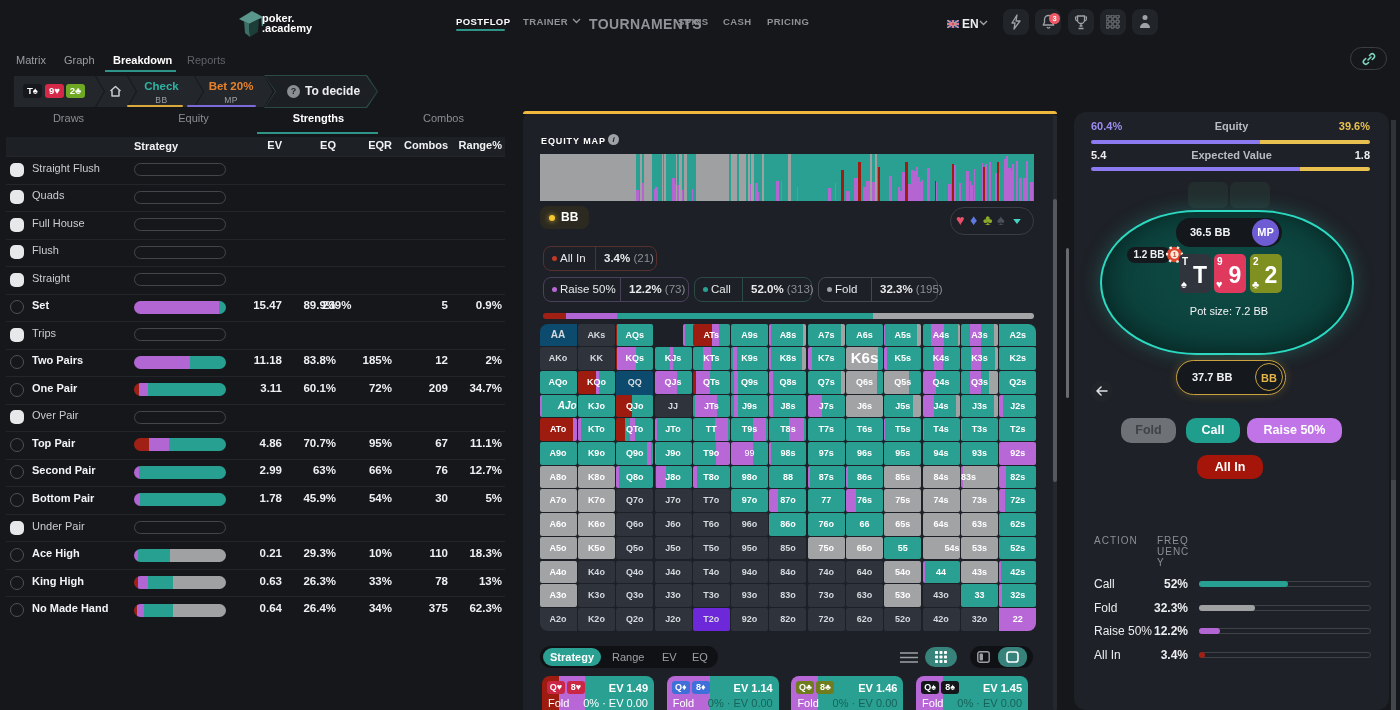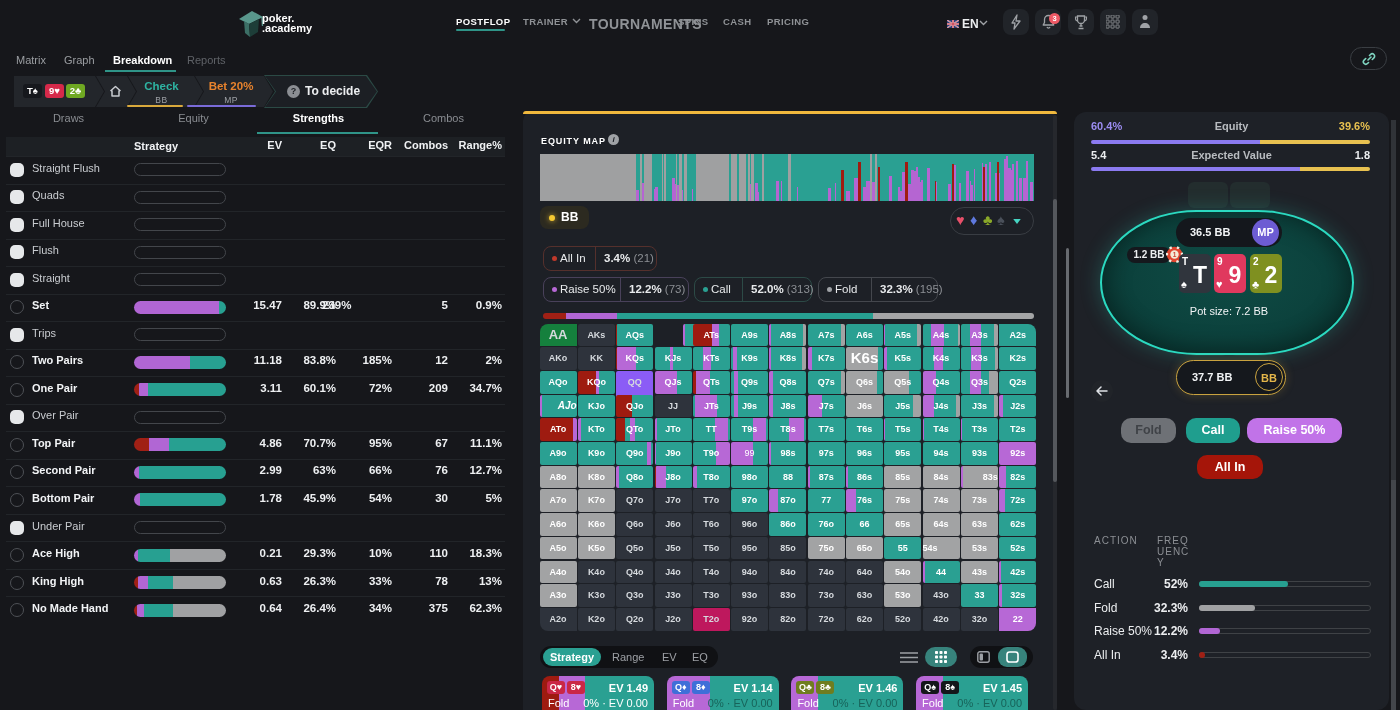--- a/index.html
+++ b/index.html
@@ -420,21 +420,21 @@
     <div style="position:absolute;left:703px;top:287px;width:5px;height:5px;background:#2aa092;border-radius:50%"></div>
     <div style="position:absolute;left:711px;top:283px;font-size:11.5px;color:#e8eaec">Call</div>
     <div style="position:absolute;left:742px;top:277px;width:1px;height:25px;background:#2c4a46"></div>
     <div style="position:absolute;left:751px;top:283px;font-size:11.5px;color:#e8eaec"><b>52.0%</b> <span style="color:#8c8f94">(313)</span></div>
     <div style="position:absolute;left:818px;top:277px;width:120px;height:25px;border:1px solid #44474d;border-radius:8px"></div>
     <div style="position:absolute;left:827px;top:287px;width:5px;height:5px;background:#9fa2a6;border-radius:50%"></div>
     <div style="position:absolute;left:835px;top:283px;font-size:11.5px;color:#e8eaec">Fold</div>
     <div style="position:absolute;left:871px;top:277px;width:1px;height:25px;background:#44474d"></div>
     <div style="position:absolute;left:880px;top:283px;font-size:11.5px;color:#e8eaec"><b>32.3%</b> <span style="color:#8c8f94">(195)</span></div>
     <div style="position:absolute;left:543px;top:313px;width:491px;height:6px;border-radius:3px;background:linear-gradient(90deg,#a02015 0% 4.7%,#b166d4 4.7% 15%,#27a091 15% 67.2%,#a4a5a6 67.2% 100%)"></div>
-    <div style="position:absolute;left:539.6px;top:323.5px;width:37.0px;height:22.7px;background:#15803d;border-radius:8px 0 0 0;color:#d6dade;font-size:13px;font-weight:bold;text-align:center;line-height:22.7px;border-radius:2px;border-radius:8px 0 0 0;">AA</div>
+    <div style="position:absolute;left:539.6px;top:323.5px;width:37.0px;height:22.7px;background:#0c4a6e;border-radius:8px 0 0 0;color:#d6dade;font-size:10px;font-weight:bold;text-align:center;line-height:22.7px;border-radius:2px;border-radius:8px 0 0 0;">AA</div>
     <div style="position:absolute;left:577.9px;top:323.5px;width:37.0px;height:22.7px;background:#2e333c;color:#d6dade;font-size:9px;font-weight:bold;text-align:center;line-height:22.7px;border-radius:2px;">AKs</div>
     <div style="position:absolute;left:616.2px;top:323.5px;width:37.0px;height:22.7px;background:linear-gradient(90deg,#9e1b10 0% 4%,#2aa092 4% 100%);color:#fff;font-size:9px;font-weight:bold;text-align:center;line-height:22.7px;border-radius:2px;">AQs</div>
     <div style="position:absolute;left:654.5px;top:323.5px;width:37.0px;height:22.7px;background:linear-gradient(90deg,#b768d6 0% 6%,#2aa092 6% 100%);color:#fff;font-size:9px;font-weight:normal;text-align:center;line-height:22.7px;border-radius:2px;margin-left:28px;">AJs</div>
     <div style="position:absolute;left:692.8px;top:323.5px;width:37.0px;height:22.7px;background:linear-gradient(90deg,#9e1b10 0% 52%,#b768d6 52% 70%,#2aa092 70% 100%);color:#fff;font-size:9px;font-weight:bold;text-align:center;line-height:22.7px;border-radius:2px;">ATs</div>
     <div style="position:absolute;left:731.1px;top:323.5px;width:37.0px;height:22.7px;background:linear-gradient(90deg,#2aa092 0% 100%);color:#fff;font-size:9px;font-weight:bold;text-align:center;line-height:22.7px;border-radius:2px;">A9s</div>
     <div style="position:absolute;left:769.4px;top:323.5px;width:37.0px;height:22.7px;background:linear-gradient(90deg,#b768d6 0% 6%,#2aa092 6% 92%,#a2a3a4 92% 100%);color:#fff;font-size:9px;font-weight:bold;text-align:center;line-height:22.7px;border-radius:2px;">A8s</div>
     <div style="position:absolute;left:807.7px;top:323.5px;width:37.0px;height:22.7px;background:linear-gradient(90deg,#2aa092 0% 90%,#a2a3a4 90% 100%);color:#fff;font-size:9px;font-weight:bold;text-align:center;line-height:22.7px;border-radius:2px;">A7s</div>
     <div style="position:absolute;left:846.0px;top:323.5px;width:37.0px;height:22.7px;background:linear-gradient(90deg,#2aa092 0% 100%);color:#fff;font-size:9px;font-weight:bold;text-align:center;line-height:22.7px;border-radius:2px;">A6s</div>
     <div style="position:absolute;left:884.3px;top:323.5px;width:37.0px;height:22.7px;background:linear-gradient(90deg,#b768d6 0% 4%,#2aa092 4% 90%,#a2a3a4 90% 100%);color:#fff;font-size:9px;font-weight:bold;text-align:center;line-height:22.7px;border-radius:2px;">A5s</div>
     <div style="position:absolute;left:922.6px;top:323.5px;width:37.0px;height:22.7px;background:linear-gradient(90deg,#2aa092 0% 22%,#b768d6 22% 58%,#2aa092 58% 94%,#a2a3a4 94% 100%);color:#fff;font-size:9px;font-weight:bold;text-align:center;line-height:22.7px;border-radius:2px;">A4s</div>
@@ -448,21 +448,21 @@
     <div style="position:absolute;left:731.1px;top:347.2px;width:37.0px;height:22.7px;background:linear-gradient(90deg,#2aa092 0% 6%,#b768d6 6% 16%,#2aa092 16% 100%);color:#fff;font-size:9px;font-weight:bold;text-align:center;line-height:22.7px;border-radius:2px;">K9s</div>
     <div style="position:absolute;left:769.4px;top:347.2px;width:37.0px;height:22.7px;background:linear-gradient(90deg,#b768d6 0% 5%,#2aa092 5% 88%,#a2a3a4 88% 100%);color:#fff;font-size:9px;font-weight:bold;text-align:center;line-height:22.7px;border-radius:2px;">K8s</div>
     <div style="position:absolute;left:807.7px;top:347.2px;width:37.0px;height:22.7px;background:linear-gradient(90deg,#b768d6 0% 10%,#2aa092 10% 100%);color:#fff;font-size:9px;font-weight:bold;text-align:center;line-height:22.7px;border-radius:2px;">K7s</div>
     <div style="position:absolute;left:846.0px;top:347.2px;width:37.0px;height:22.7px;background:linear-gradient(90deg,#a2a3a4 0% 87%,#2aa092 87% 100%);color:#fff;font-size:15px;font-weight:bold;text-align:center;line-height:22.7px;border-radius:2px;">K6s</div>
     <div style="position:absolute;left:884.3px;top:347.2px;width:37.0px;height:22.7px;background:linear-gradient(90deg,#b768d6 0% 8%,#2aa092 8% 100%);color:#fff;font-size:9px;font-weight:bold;text-align:center;line-height:22.7px;border-radius:2px;">K5s</div>
     <div style="position:absolute;left:922.6px;top:347.2px;width:37.0px;height:22.7px;background:linear-gradient(90deg,#2aa092 0% 30%,#b768d6 30% 55%,#2aa092 55% 100%);color:#fff;font-size:9px;font-weight:bold;text-align:center;line-height:22.7px;border-radius:2px;">K4s</div>
     <div style="position:absolute;left:960.9px;top:347.2px;width:37.0px;height:22.7px;background:linear-gradient(90deg,#2aa092 0% 28%,#b768d6 28% 55%,#2aa092 55% 92%,#a2a3a4 92% 100%);color:#fff;font-size:9px;font-weight:bold;text-align:center;line-height:22.7px;border-radius:2px;">K3s</div>
     <div style="position:absolute;left:999.2px;top:347.2px;width:37.0px;height:22.7px;background:linear-gradient(90deg,#2aa092 0% 100%);color:#fff;font-size:9px;font-weight:bold;text-align:center;line-height:22.7px;border-radius:2px;">K2s</div>
     <div style="position:absolute;left:539.6px;top:370.9px;width:37.0px;height:22.7px;background:linear-gradient(90deg,#2aa092 0% 100%);color:#fff;font-size:9px;font-weight:bold;text-align:center;line-height:22.7px;border-radius:2px;">AQo</div>
     <div style="position:absolute;left:577.9px;top:370.9px;width:37.0px;height:22.7px;background:linear-gradient(90deg,#9e1b10 0% 48%,#b768d6 48% 57%,#2aa092 57% 100%);color:#fff;font-size:9px;font-weight:bold;text-align:center;line-height:22.7px;border-radius:2px;">KQo</div>
-    <div style="position:absolute;left:616.2px;top:370.9px;width:37.0px;height:38px;background:#8b5cf6;color:#d6dade;font-size:9px;font-weight:bold;text-align:center;line-height:22.7px;border-radius:2px;">QQ</div>
+    <div style="position:absolute;left:616.2px;top:370.9px;width:37.0px;height:38px;background:#0c4a6e;color:#d6dade;font-size:9px;font-weight:bold;text-align:center;line-height:22.7px;border-radius:2px;">QQ</div>
     <div style="position:absolute;left:654.5px;top:370.9px;width:37.0px;height:22.7px;background:linear-gradient(90deg,#b768d6 0% 60%,#2aa092 60% 100%);color:#fff;font-size:9px;font-weight:bold;text-align:center;line-height:22.7px;border-radius:2px;">QJs</div>
     <div style="position:absolute;left:692.8px;top:370.9px;width:37.0px;height:22.7px;background:linear-gradient(90deg,#9e1b10 0% 7%,#b768d6 7% 45%,#2aa092 45% 100%);color:#fff;font-size:9px;font-weight:bold;text-align:center;line-height:22.7px;border-radius:2px;">QTs</div>
     <div style="position:absolute;left:731.1px;top:370.9px;width:37.0px;height:22.7px;background:linear-gradient(90deg,#2aa092 0% 8%,#b768d6 8% 18%,#2aa092 18% 100%);color:#fff;font-size:9px;font-weight:bold;text-align:center;line-height:22.7px;border-radius:2px;">Q9s</div>
     <div style="position:absolute;left:769.4px;top:370.9px;width:37.0px;height:22.7px;background:linear-gradient(90deg,#b768d6 0% 12%,#2aa092 12% 100%);color:#fff;font-size:9px;font-weight:bold;text-align:center;line-height:22.7px;border-radius:2px;">Q8s</div>
     <div style="position:absolute;left:807.7px;top:370.9px;width:37.0px;height:22.7px;background:linear-gradient(90deg,#2aa092 0% 90%,#a2a3a4 90% 100%);color:#fff;font-size:9px;font-weight:bold;text-align:center;line-height:22.7px;border-radius:2px;">Q7s</div>
     <div style="position:absolute;left:846.0px;top:370.9px;width:37.0px;height:22.7px;background:linear-gradient(90deg,#a2a3a4 0% 85%,#2aa092 85% 100%);color:#fff;font-size:9px;font-weight:bold;text-align:center;line-height:22.7px;border-radius:2px;">Q6s</div>
     <div style="position:absolute;left:884.3px;top:370.9px;width:37.0px;height:22.7px;background:linear-gradient(90deg,#a2a3a4 0% 68%,#2aa092 68% 100%);color:#fff;font-size:9px;font-weight:bold;text-align:center;line-height:22.7px;border-radius:2px;">Q5s</div>
     <div style="position:absolute;left:922.6px;top:370.9px;width:37.0px;height:22.7px;background:linear-gradient(90deg,#b768d6 0% 35%,#2aa092 35% 100%);color:#fff;font-size:9px;font-weight:bold;text-align:center;line-height:22.7px;border-radius:2px;">Q4s</div>
     <div style="position:absolute;left:960.9px;top:370.9px;width:37.0px;height:22.7px;background:linear-gradient(90deg,#2aa092 0% 25%,#b768d6 25% 55%,#2aa092 55% 75%,#a2a3a4 75% 100%);color:#fff;font-size:9px;font-weight:bold;text-align:center;line-height:22.7px;border-radius:2px;">Q3s</div>
     <div style="position:absolute;left:999.2px;top:370.9px;width:37.0px;height:22.7px;background:linear-gradient(90deg,#2aa092 0% 100%);color:#fff;font-size:9px;font-weight:bold;text-align:center;line-height:22.7px;border-radius:2px;">Q2s</div>
@@ -509,21 +509,21 @@
     <div style="position:absolute;left:577.9px;top:465.7px;width:37.0px;height:22.7px;background:linear-gradient(90deg,#a2a3a4 0% 100%);color:#fff;font-size:9px;font-weight:bold;text-align:center;line-height:22.7px;border-radius:2px;">K8o</div>
     <div style="position:absolute;left:616.2px;top:465.7px;width:37.0px;height:22.7px;background:linear-gradient(90deg,#b768d6 0% 7%,#2aa092 7% 100%);color:#fff;font-size:9px;font-weight:bold;text-align:center;line-height:22.7px;border-radius:2px;">Q8o</div>
     <div style="position:absolute;left:654.5px;top:465.7px;width:37.0px;height:22.7px;background:linear-gradient(90deg,#9e1b10 0% 3%,#b768d6 3% 30%,#2aa092 30% 100%);color:#fff;font-size:9px;font-weight:bold;text-align:center;line-height:22.7px;border-radius:2px;">J8o</div>
     <div style="position:absolute;left:692.8px;top:465.7px;width:37.0px;height:22.7px;background:linear-gradient(90deg,#b768d6 0% 12%,#2aa092 12% 100%);color:#fff;font-size:9px;font-weight:bold;text-align:center;line-height:22.7px;border-radius:2px;">T8o</div>
     <div style="position:absolute;left:731.1px;top:465.7px;width:37.0px;height:22.7px;background:linear-gradient(90deg,#2aa092 0% 100%);color:#fff;font-size:9px;font-weight:bold;text-align:center;line-height:22.7px;border-radius:2px;">98o</div>
     <div style="position:absolute;left:769.4px;top:465.7px;width:37.0px;height:22.7px;background:linear-gradient(90deg,#2aa092 0% 100%);color:#fff;font-size:9px;font-weight:bold;text-align:center;line-height:22.7px;border-radius:2px;">88</div>
     <div style="position:absolute;left:807.7px;top:465.7px;width:37.0px;height:22.7px;background:linear-gradient(90deg,#b768d6 0% 6%,#2aa092 6% 100%);color:#fff;font-size:9px;font-weight:bold;text-align:center;line-height:22.7px;border-radius:2px;">87s</div>
     <div style="position:absolute;left:846.0px;top:465.7px;width:37.0px;height:22.7px;background:linear-gradient(90deg,#b768d6 0% 6%,#2aa092 6% 100%);color:#fff;font-size:9px;font-weight:bold;text-align:center;line-height:22.7px;border-radius:2px;">86s</div>
     <div style="position:absolute;left:884.3px;top:465.7px;width:37.0px;height:22.7px;background:linear-gradient(90deg,#a2a3a4 0% 100%);color:#fff;font-size:9px;font-weight:bold;text-align:center;line-height:22.7px;border-radius:2px;">85s</div>
     <div style="position:absolute;left:922.6px;top:465.7px;width:37.0px;height:22.7px;background:linear-gradient(90deg,#a2a3a4 0% 100%);color:#fff;font-size:9px;font-weight:bold;text-align:center;line-height:22.7px;border-radius:2px;">84s</div>
-    <div style="position:absolute;left:960.9px;top:465.7px;width:37.0px;height:22.7px;background:linear-gradient(90deg,#b768d6 0% 6%,#a2a3a4 6% 100%);color:#fff;font-size:9px;font-weight:bold;text-align:right;line-height:22.7px;border-radius:2px;">83s</div>
+    <div style="position:absolute;left:960.9px;top:465.7px;width:37.0px;height:22.7px;background:linear-gradient(90deg,#b768d6 0% 6%,#a2a3a4 6% 100%);color:#fff;font-size:9px;font-weight:bold;text-align:left;line-height:22.7px;border-radius:2px;">83s</div>
     <div style="position:absolute;left:999.2px;top:465.7px;width:37.0px;height:22.7px;background:linear-gradient(90deg,#b768d6 0% 20%,#2aa092 20% 100%);color:#fff;font-size:9px;font-weight:bold;text-align:center;line-height:22.7px;border-radius:2px;">82s</div>
     <div style="position:absolute;left:539.6px;top:489.4px;width:37.0px;height:22.7px;background:linear-gradient(90deg,#a2a3a4 0% 100%);color:#fff;font-size:9px;font-weight:bold;text-align:center;line-height:22.7px;border-radius:2px;">A7o</div>
     <div style="position:absolute;left:577.9px;top:489.4px;width:37.0px;height:22.7px;background:linear-gradient(90deg,#a2a3a4 0% 100%);color:#fff;font-size:9px;font-weight:bold;text-align:center;line-height:22.7px;border-radius:2px;">K7o</div>
     <div style="position:absolute;left:616.2px;top:489.4px;width:37.0px;height:22.7px;background:#2e333c;color:#d6dade;font-size:9px;font-weight:bold;text-align:center;line-height:22.7px;border-radius:2px;">Q7o</div>
     <div style="position:absolute;left:654.5px;top:489.4px;width:37.0px;height:22.7px;background:#2e333c;color:#d6dade;font-size:9px;font-weight:bold;text-align:center;line-height:22.7px;border-radius:2px;">J7o</div>
     <div style="position:absolute;left:692.8px;top:489.4px;width:37.0px;height:22.7px;background:#2e333c;color:#d6dade;font-size:9px;font-weight:bold;text-align:center;line-height:22.7px;border-radius:2px;">T7o</div>
     <div style="position:absolute;left:731.1px;top:489.4px;width:37.0px;height:22.7px;background:linear-gradient(90deg,#2aa092 0% 100%);color:#fff;font-size:9px;font-weight:bold;text-align:center;line-height:22.7px;border-radius:2px;">97o</div>
     <div style="position:absolute;left:769.4px;top:489.4px;width:37.0px;height:22.7px;background:linear-gradient(90deg,#b768d6 0% 25%,#2aa092 25% 100%);color:#fff;font-size:9px;font-weight:bold;text-align:center;line-height:22.7px;border-radius:2px;">87o</div>
     <div style="position:absolute;left:807.7px;top:489.4px;width:37.0px;height:22.7px;background:linear-gradient(90deg,#2aa092 0% 100%);color:#fff;font-size:9px;font-weight:bold;text-align:center;line-height:22.7px;border-radius:2px;">77</div>
     <div style="position:absolute;left:846.0px;top:489.4px;width:37.0px;height:22.7px;background:linear-gradient(90deg,#b768d6 0% 28%,#2aa092 28% 100%);color:#fff;font-size:9px;font-weight:bold;text-align:center;line-height:22.7px;border-radius:2px;">76s</div>
@@ -547,21 +547,21 @@
     <div style="position:absolute;left:539.6px;top:536.8px;width:37.0px;height:22.7px;background:linear-gradient(90deg,#a2a3a4 0% 100%);color:#fff;font-size:9px;font-weight:bold;text-align:center;line-height:22.7px;border-radius:2px;">A5o</div>
     <div style="position:absolute;left:577.9px;top:536.8px;width:37.0px;height:22.7px;background:linear-gradient(90deg,#a2a3a4 0% 100%);color:#fff;font-size:9px;font-weight:bold;text-align:center;line-height:22.7px;border-radius:2px;">K5o</div>
     <div style="position:absolute;left:616.2px;top:536.8px;width:37.0px;height:22.7px;background:#2e333c;color:#d6dade;font-size:9px;font-weight:bold;text-align:center;line-height:22.7px;border-radius:2px;">Q5o</div>
     <div style="position:absolute;left:654.5px;top:536.8px;width:37.0px;height:22.7px;background:#2e333c;color:#d6dade;font-size:9px;font-weight:bold;text-align:center;line-height:22.7px;border-radius:2px;">J5o</div>
     <div style="position:absolute;left:692.8px;top:536.8px;width:37.0px;height:22.7px;background:#2e333c;color:#d6dade;font-size:9px;font-weight:bold;text-align:center;line-height:22.7px;border-radius:2px;">T5o</div>
     <div style="position:absolute;left:731.1px;top:536.8px;width:37.0px;height:22.7px;background:#2e333c;color:#d6dade;font-size:9px;font-weight:bold;text-align:center;line-height:22.7px;border-radius:2px;">95o</div>
     <div style="position:absolute;left:769.4px;top:536.8px;width:37.0px;height:22.7px;background:#2e333c;color:#d6dade;font-size:9px;font-weight:bold;text-align:center;line-height:22.7px;border-radius:2px;">85o</div>
     <div style="position:absolute;left:807.7px;top:536.8px;width:37.0px;height:22.7px;background:linear-gradient(90deg,#a2a3a4 0% 100%);color:#fff;font-size:9px;font-weight:bold;text-align:center;line-height:22.7px;border-radius:2px;">75o</div>
     <div style="position:absolute;left:846.0px;top:536.8px;width:37.0px;height:22.7px;background:linear-gradient(90deg,#a2a3a4 0% 100%);color:#fff;font-size:9px;font-weight:bold;text-align:center;line-height:22.7px;border-radius:2px;">65o</div>
     <div style="position:absolute;left:884.3px;top:536.8px;width:37.0px;height:22.7px;background:linear-gradient(90deg,#2aa092 0% 100%);color:#fff;font-size:9px;font-weight:bold;text-align:center;line-height:22.7px;border-radius:2px;">55</div>
-    <div style="position:absolute;left:922.6px;top:536.8px;width:37.0px;height:22.7px;background:linear-gradient(90deg,#a2a3a4 0% 100%);color:#fff;font-size:9px;font-weight:bold;text-align:left;line-height:22.7px;border-radius:2px;">54s</div>
+    <div style="position:absolute;left:922.6px;top:536.8px;width:37.0px;height:22.7px;background:linear-gradient(90deg,#a2a3a4 0% 100%);color:#fff;font-size:9px;font-weight:bold;text-align:right;line-height:22.7px;border-radius:2px;">54s</div>
     <div style="position:absolute;left:960.9px;top:536.8px;width:37.0px;height:22.7px;background:linear-gradient(90deg,#a2a3a4 0% 100%);color:#fff;font-size:9px;font-weight:bold;text-align:center;line-height:22.7px;border-radius:2px;">53s</div>
     <div style="position:absolute;left:999.2px;top:536.8px;width:37.0px;height:22.7px;background:linear-gradient(90deg,#2aa092 0% 100%);color:#fff;font-size:9px;font-weight:bold;text-align:center;line-height:22.7px;border-radius:2px;">52s</div>
     <div style="position:absolute;left:539.6px;top:560.5px;width:37.0px;height:22.7px;background:linear-gradient(90deg,#a2a3a4 0% 100%);color:#fff;font-size:9px;font-weight:bold;text-align:center;line-height:22.7px;border-radius:2px;">A4o</div>
     <div style="position:absolute;left:577.9px;top:560.5px;width:37.0px;height:22.7px;background:#2e333c;color:#d6dade;font-size:9px;font-weight:bold;text-align:center;line-height:22.7px;border-radius:2px;">K4o</div>
     <div style="position:absolute;left:616.2px;top:560.5px;width:37.0px;height:22.7px;background:#2e333c;color:#d6dade;font-size:9px;font-weight:bold;text-align:center;line-height:22.7px;border-radius:2px;">Q4o</div>
     <div style="position:absolute;left:654.5px;top:560.5px;width:37.0px;height:22.7px;background:#2e333c;color:#d6dade;font-size:9px;font-weight:bold;text-align:center;line-height:22.7px;border-radius:2px;">J4o</div>
     <div style="position:absolute;left:692.8px;top:560.5px;width:37.0px;height:22.7px;background:#2e333c;color:#d6dade;font-size:9px;font-weight:bold;text-align:center;line-height:22.7px;border-radius:2px;">T4o</div>
     <div style="position:absolute;left:731.1px;top:560.5px;width:37.0px;height:22.7px;background:#2e333c;color:#d6dade;font-size:9px;font-weight:bold;text-align:center;line-height:22.7px;border-radius:2px;">94o</div>
     <div style="position:absolute;left:769.4px;top:560.5px;width:37.0px;height:22.7px;background:#2e333c;color:#d6dade;font-size:9px;font-weight:bold;text-align:center;line-height:22.7px;border-radius:2px;">84o</div>
     <div style="position:absolute;left:807.7px;top:560.5px;width:37.0px;height:22.7px;background:#2e333c;color:#d6dade;font-size:9px;font-weight:bold;text-align:center;line-height:22.7px;border-radius:2px;">74o</div>
@@ -580,21 +580,21 @@
     <div style="position:absolute;left:807.7px;top:584.2px;width:37.0px;height:22.7px;background:#2e333c;color:#d6dade;font-size:9px;font-weight:bold;text-align:center;line-height:22.7px;border-radius:2px;">73o</div>
     <div style="position:absolute;left:846.0px;top:584.2px;width:37.0px;height:22.7px;background:#2e333c;color:#d6dade;font-size:9px;font-weight:bold;text-align:center;line-height:22.7px;border-radius:2px;">63o</div>
     <div style="position:absolute;left:884.3px;top:584.2px;width:37.0px;height:22.7px;background:linear-gradient(90deg,#a2a3a4 0% 100%);color:#fff;font-size:9px;font-weight:bold;text-align:center;line-height:22.7px;border-radius:2px;">53o</div>
     <div style="position:absolute;left:922.6px;top:584.2px;width:37.0px;height:22.7px;background:#2e333c;color:#d6dade;font-size:9px;font-weight:bold;text-align:center;line-height:22.7px;border-radius:2px;">43o</div>
     <div style="position:absolute;left:960.9px;top:584.2px;width:37.0px;height:22.7px;background:linear-gradient(90deg,#2aa092 0% 100%);color:#fff;font-size:9px;font-weight:bold;text-align:center;line-height:22.7px;border-radius:2px;">33</div>
     <div style="position:absolute;left:999.2px;top:584.2px;width:37.0px;height:22.7px;background:linear-gradient(90deg,#b768d6 0% 8%,#2aa092 8% 100%);color:#fff;font-size:9px;font-weight:bold;text-align:center;line-height:22.7px;border-radius:2px;">32s</div>
     <div style="position:absolute;left:539.6px;top:607.9px;width:37.0px;height:22.7px;background:#2e333c;border-radius:0 0 0 8px;color:#d6dade;font-size:9px;font-weight:bold;text-align:center;line-height:22.7px;border-radius:2px;border-radius:0 0 0 8px;">A2o</div>
     <div style="position:absolute;left:577.9px;top:607.9px;width:37.0px;height:22.7px;background:#2e333c;color:#d6dade;font-size:9px;font-weight:bold;text-align:center;line-height:22.7px;border-radius:2px;">K2o</div>
     <div style="position:absolute;left:616.2px;top:607.9px;width:37.0px;height:22.7px;background:#2e333c;color:#d6dade;font-size:9px;font-weight:bold;text-align:center;line-height:22.7px;border-radius:2px;">Q2o</div>
     <div style="position:absolute;left:654.5px;top:607.9px;width:37.0px;height:22.7px;background:#2e333c;color:#d6dade;font-size:9px;font-weight:bold;text-align:center;line-height:22.7px;border-radius:2px;">J2o</div>
-    <div style="position:absolute;left:692.8px;top:607.9px;width:37.0px;height:22.7px;background:#be185d;color:#d6dade;font-size:9px;font-weight:bold;text-align:center;line-height:22.7px;border-radius:2px;">T2o</div>
+    <div style="position:absolute;left:692.8px;top:607.9px;width:37.0px;height:22.7px;background:#6d28d9;color:#d6dade;font-size:9px;font-weight:bold;text-align:center;line-height:22.7px;border-radius:2px;">T2o</div>
     <div style="position:absolute;left:731.1px;top:607.9px;width:37.0px;height:22.7px;background:#2e333c;color:#d6dade;font-size:9px;font-weight:bold;text-align:center;line-height:22.7px;border-radius:2px;">92o</div>
     <div style="position:absolute;left:769.4px;top:607.9px;width:37.0px;height:22.7px;background:#2e333c;color:#d6dade;font-size:9px;font-weight:bold;text-align:center;line-height:22.7px;border-radius:2px;">82o</div>
     <div style="position:absolute;left:807.7px;top:607.9px;width:37.0px;height:22.7px;background:#2e333c;color:#d6dade;font-size:9px;font-weight:bold;text-align:center;line-height:22.7px;border-radius:2px;">72o</div>
     <div style="position:absolute;left:846.0px;top:607.9px;width:37.0px;height:22.7px;background:#2e333c;color:#d6dade;font-size:9px;font-weight:bold;text-align:center;line-height:22.7px;border-radius:2px;">62o</div>
     <div style="position:absolute;left:884.3px;top:607.9px;width:37.0px;height:22.7px;background:#2e333c;color:#d6dade;font-size:9px;font-weight:bold;text-align:center;line-height:22.7px;border-radius:2px;">52o</div>
     <div style="position:absolute;left:922.6px;top:607.9px;width:37.0px;height:22.7px;background:#2e333c;color:#d6dade;font-size:9px;font-weight:bold;text-align:center;line-height:22.7px;border-radius:2px;">42o</div>
     <div style="position:absolute;left:960.9px;top:607.9px;width:37.0px;height:22.7px;background:#2e333c;color:#d6dade;font-size:9px;font-weight:bold;text-align:center;line-height:22.7px;border-radius:2px;">32o</div>
     <div style="position:absolute;left:999.2px;top:607.9px;width:37.0px;height:22.7px;background:linear-gradient(90deg,#b768d6 0% 100%);border-radius:0 0 8px 0;color:#fff;font-size:9px;font-weight:bold;text-align:center;line-height:22.7px;border-radius:2px;border-radius:0 0 8px 0;">22</div>
     <div style="position:absolute;left:540px;top:646px;width:178px;height:22px;background:#101114;border-radius:11px"></div>
     <div style="position:absolute;left:543px;top:648px;width:58px;height:18px;background:#2aa092;border-radius:10px;color:#fff;font-size:11px;font-weight:bold;text-align:center;line-height:18px">Strategy</div>

